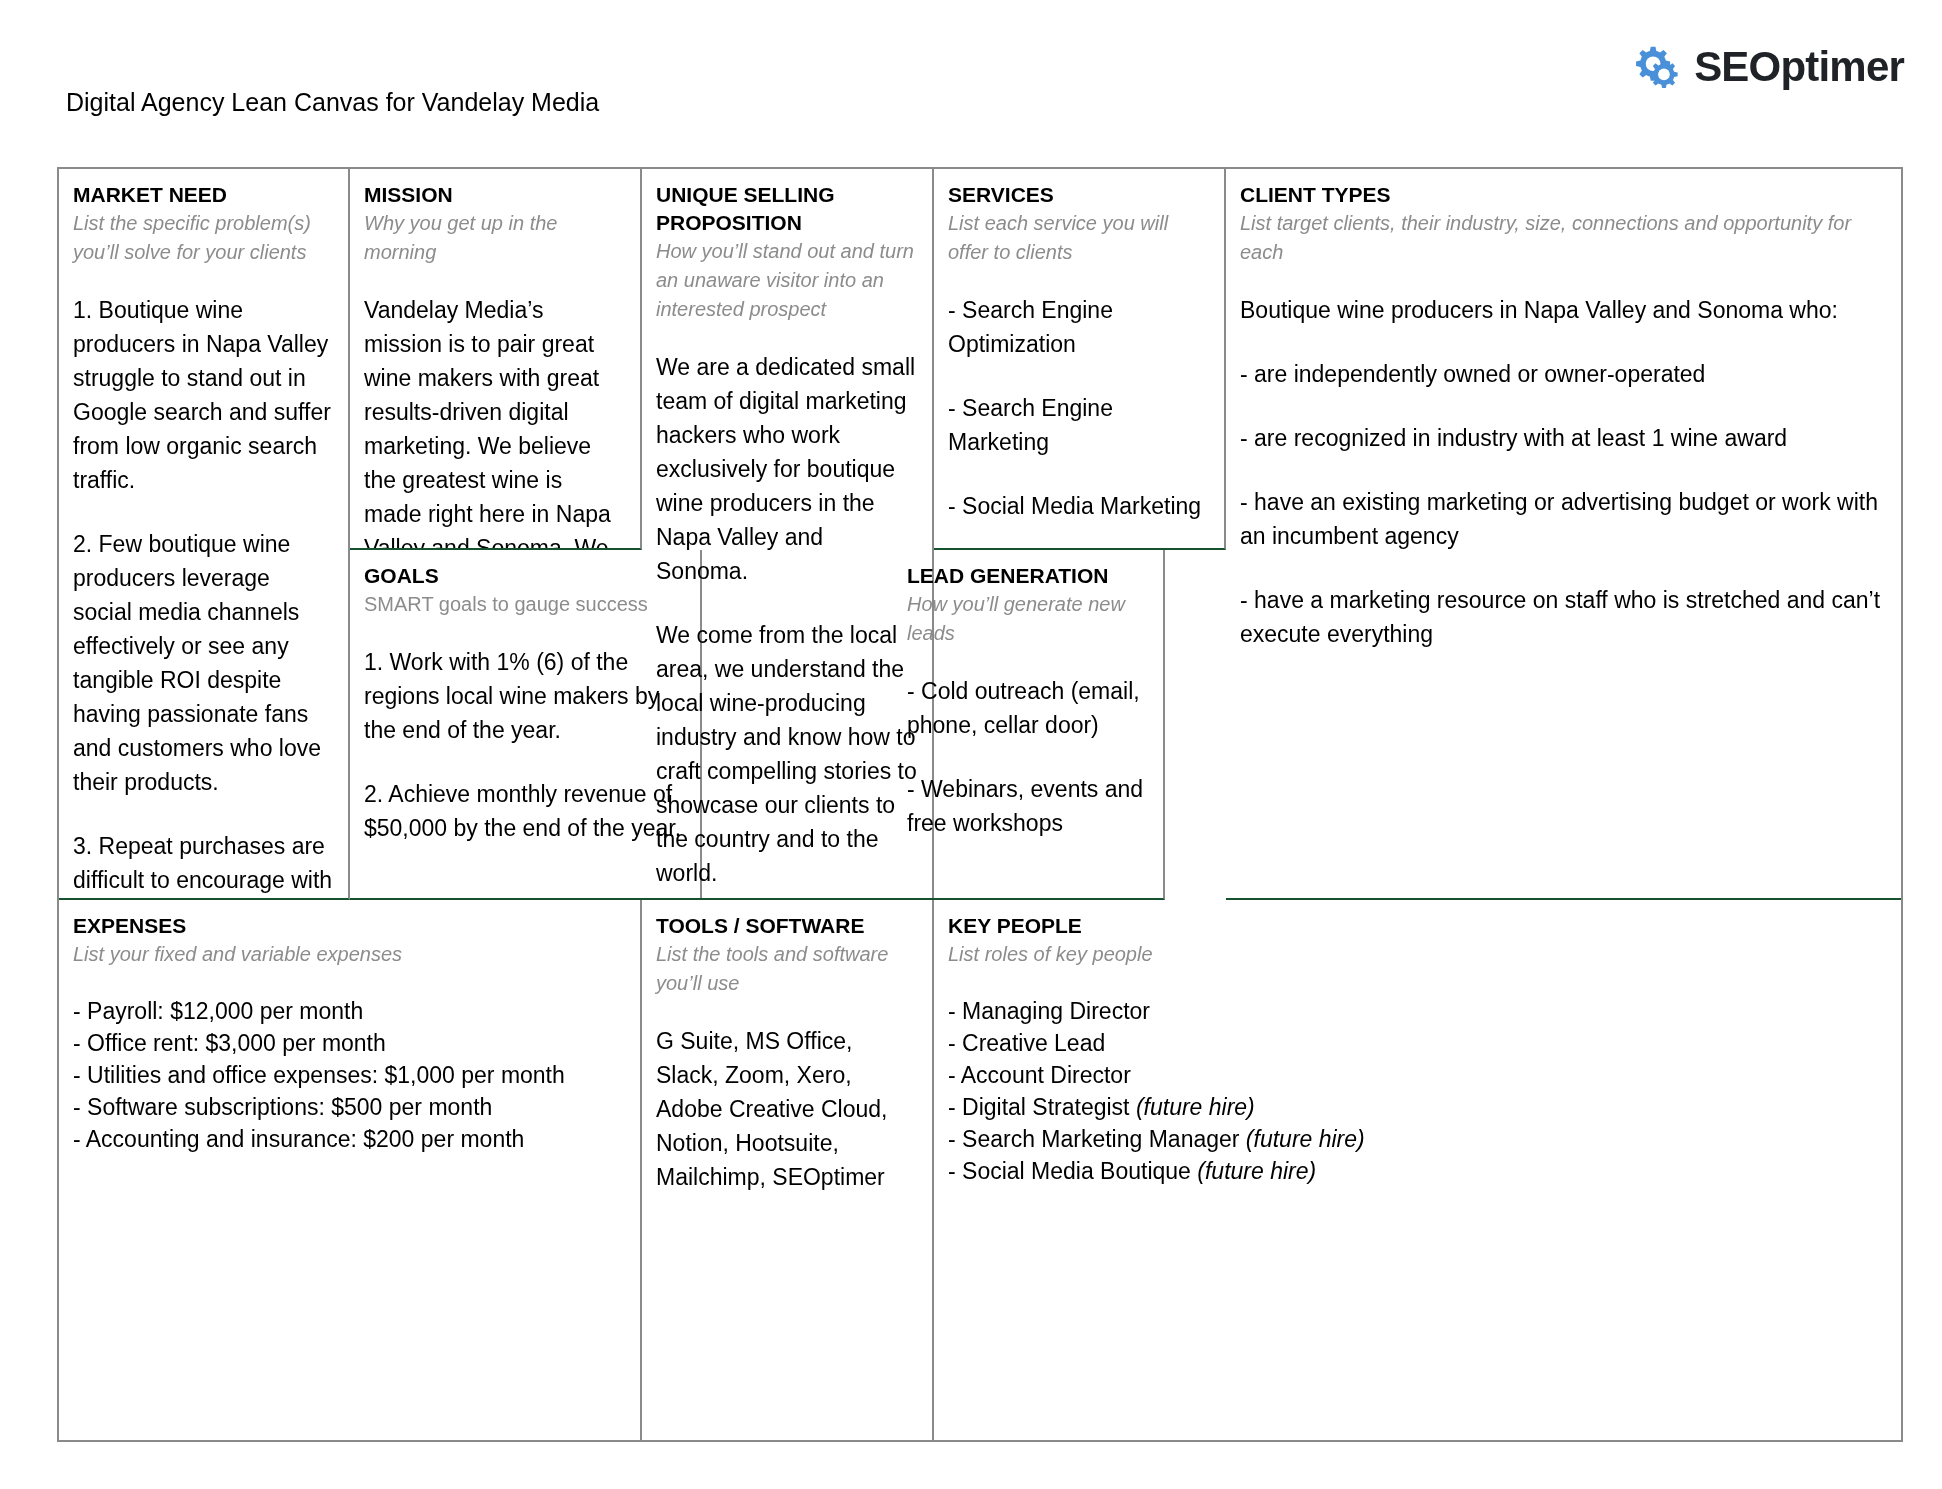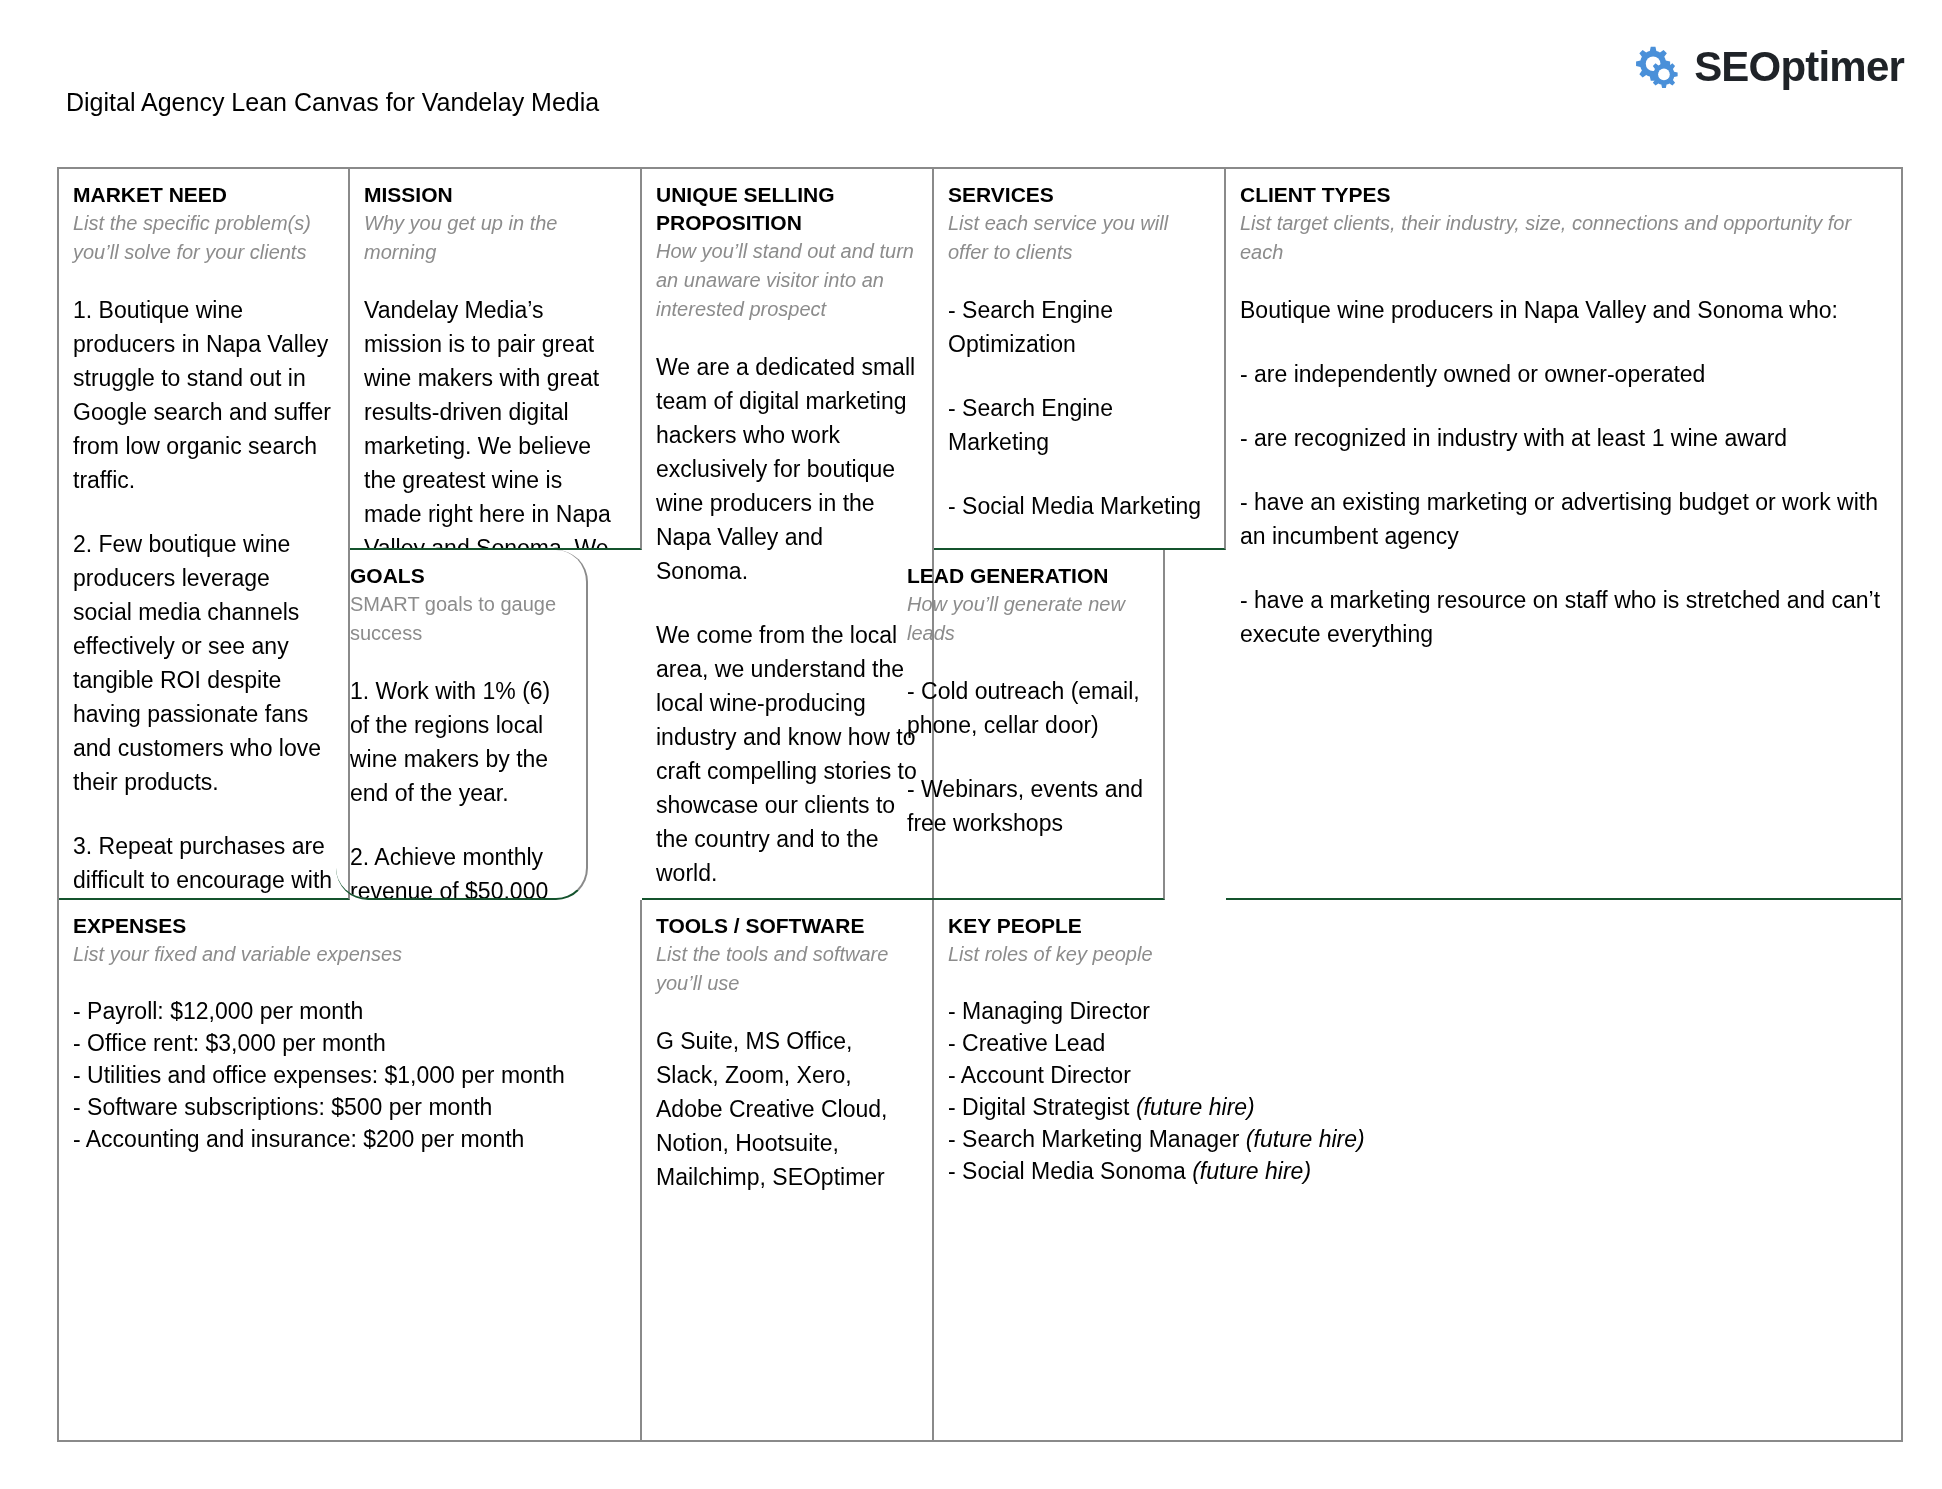--- a/index.html
+++ b/index.html
@@ -95,21 +95,21 @@
   }
   .para { margin: 0 0 30px 0; }
   .para:last-child { margin-bottom: 0; }
   .para.nogap { margin-bottom: 0; }
   .lines > div { margin: 0; }
   .ital { font-style: italic; }
 
   
   #c-market    { left: 0;    top: 0;   width: 291px; height: 731px; }
   #c-mission   { left: 291px;top: 0;   width: 292px; height: 381px; }
-  #c-goals     { left: 277px;top: 381px;width: 252px;height: 350px; border-radius: 32px; }
+  #c-goals     { left: 291px;top: 381px;width: 352px;height: 350px; }
   #c-usp       { left: 583px;top: 0;   width: 292px; height: 731px; }
   #c-services  { left: 875px;top: 0;   width: 292px; height: 381px; }
   #c-leadgen   { left: 834px;top: 381px;width: 272px;height: 350px; }
   #c-clients   { left: 1167px;top: 0;  width: 675px; height: 731px; }
 
   
   #c-expenses  { left: 0;    top: 731px; width: 583px; height: 540px; }
   #c-tools     { left: 583px;top: 731px; width: 292px; height: 540px; }
   #c-people    { left: 875px;top: 731px; width: 967px; height: 540px; }
 
@@ -237,18 +237,18 @@
 
     <div class="cell" id="c-people">
       <div class="cell-title">KEY PEOPLE</div>
       <div class="cell-sub">List roles of key people</div>
       <div class="list-body lines">
         <div><span>- Managing Director</span><span class="ital"></span></div>
         <div><span>- Creative Lead</span><span class="ital"></span></div>
         <div><span>- Account Director</span><span class="ital"></span></div>
         <div><span>- Digital Strategist </span><span class="ital">(future hire)</span></div>
         <div><span>- Search Marketing Manager </span><span class="ital">(future hire)</span></div>
-        <div><span>- Social Media Sonoma </span><span class="ital">(future hire)</span></div>
+        <div><span>- Social Media Boutique </span><span class="ital">(future hire)</span></div>
       </div>
     </div>
 
   </div>
 </div>
 
 </body></html>

